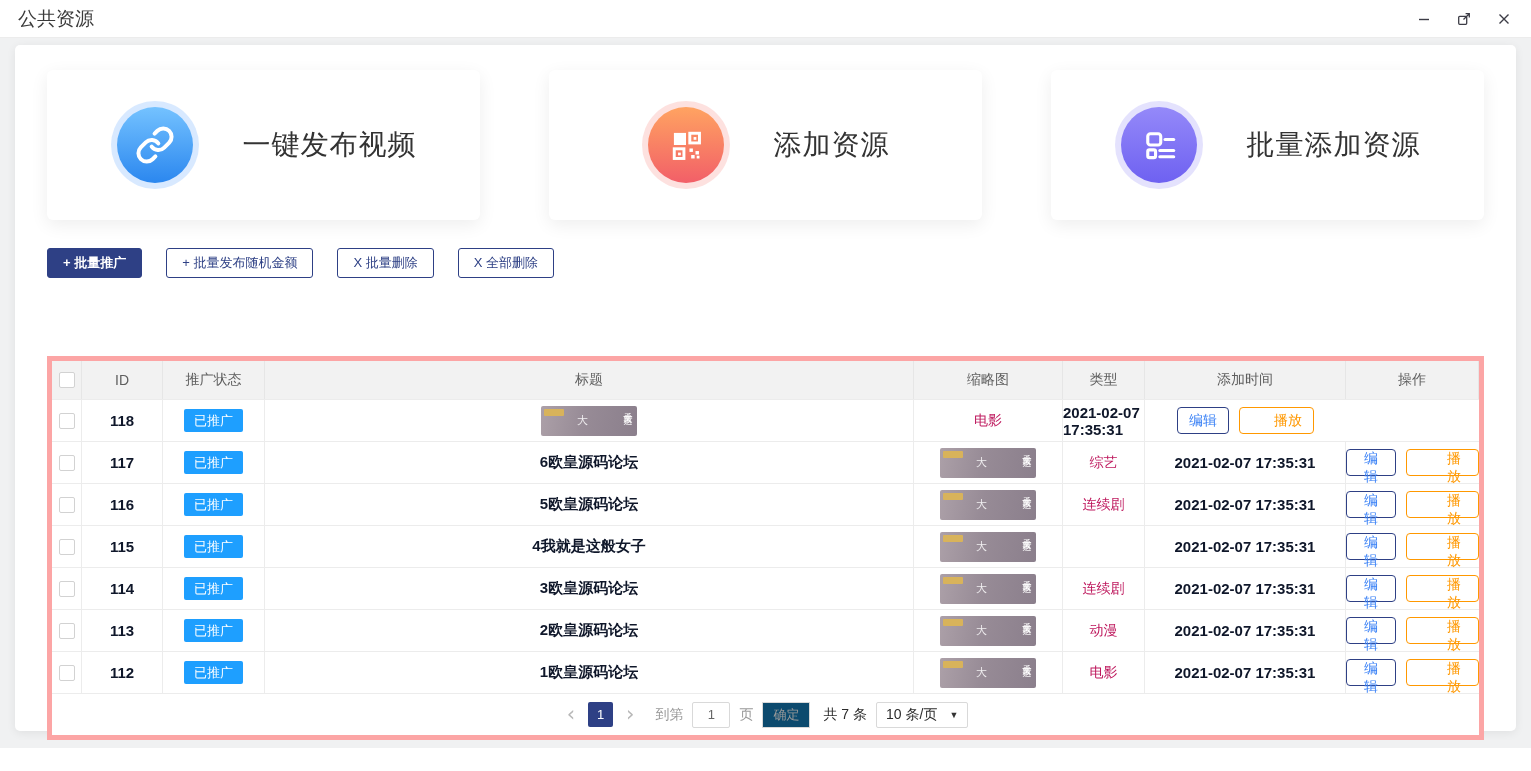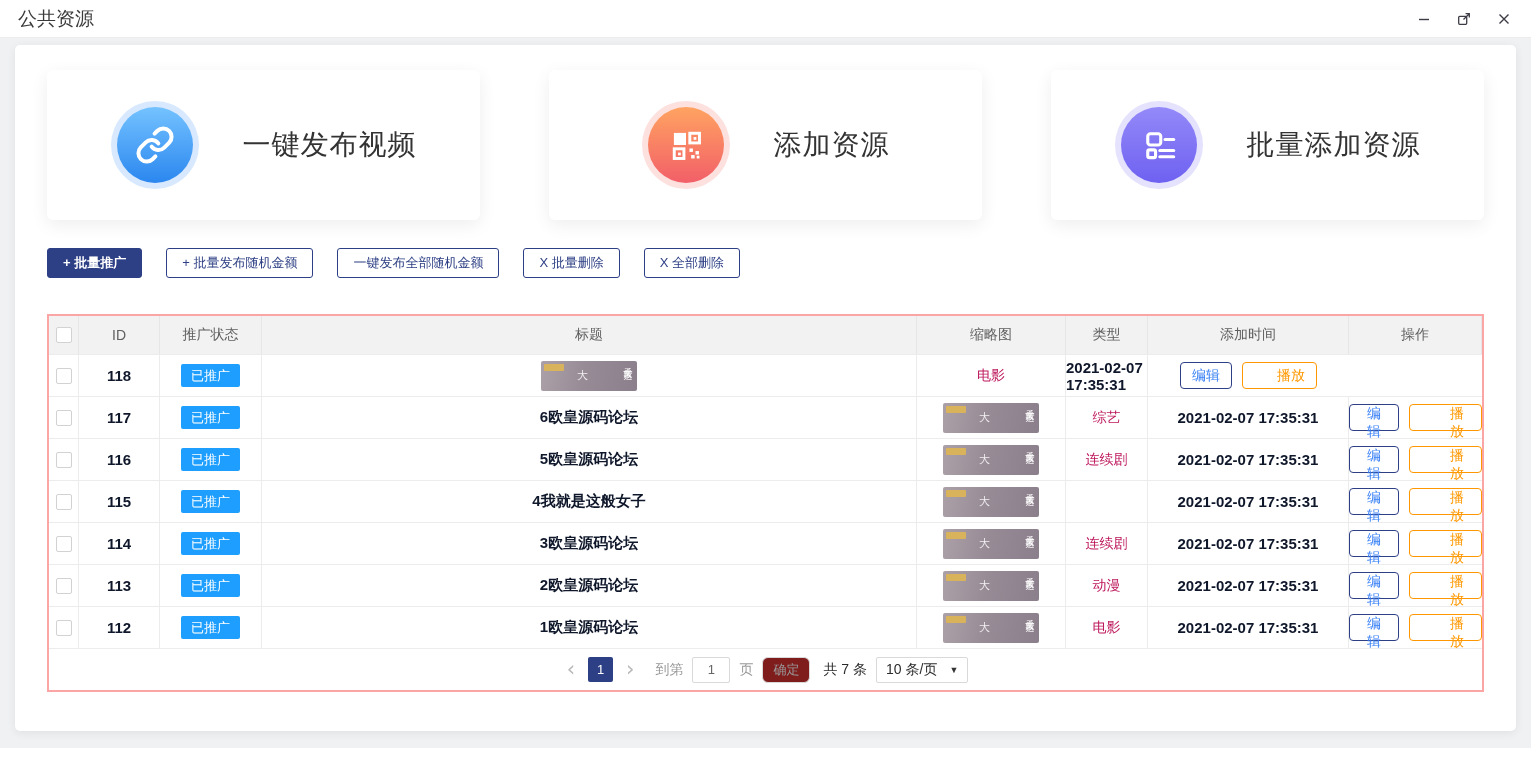--- a/index.html
+++ b/index.html
@@ -39,21 +39,21 @@
   .card-label { font-size:28px; color:#333; letter-spacing:1px; }
 
   
   .toolbar { margin-top:28px; display:flex; gap:24px; }
   .tb-btn { height:30px; padding:0 15px; font-size:13px; border-radius:3px;
     display:inline-flex; align-items:center; cursor:pointer;
     border:1px solid #2e4085; background:#fff; color:#2e4085; }
   .tb-btn.primary { background:#2e4085; color:#fff; font-weight:bold; }
 
   
-  .table-wrap { margin-top:36px; border:2px solid #fca5a5; }
+  .table-wrap { margin-top:78px; border:5px solid #fca5a5; }
   .tr { display:grid; grid-template-columns:30px 81px 102px 1fr 149px 82px 201px 133px; }
   .th, .td { display:flex; align-items:center; justify-content:center;
     border-right:1px solid #ececec; min-height:41px; }
   .th:last-child, .td:last-child { border-right:none; }
   .thead .tr { background:#f2f2f2; }
   .thead .th { min-height:38px; font-size:14px; color:#5e5e5e; border-right:1px solid #e6e6e6; }
   .tbody .tr { background:#fff; border-top:1px solid #ececec; }
   .thead .tr { border-bottom:0; }
   .cell-id, .cell-title, .cell-time { font-size:15px; font-weight:600; color:#0f172a; }
   .cell-type { font-size:14px; color:#be185d; }
@@ -78,22 +78,22 @@
   .pagebar { height:42px; display:flex; align-items:center; justify-content:center;
     gap:9px; background:#fff; border-top:1px solid #ececec; font-size:14px; }
   .pg-chev { color:#b8b8b8; font-size:21px; line-height:1; padding:0 4px; cursor:pointer;
     font-family:"DejaVu Sans",sans-serif; }
   .pg-current { width:25px; height:25px; background:#2e4085; color:#fff; border-radius:2px;
     display:flex; align-items:center; justify-content:center; font-size:13px; cursor:pointer; }
   .pg-gray { color:#999; }
   .pg-input { width:38px; height:26px; border:1px solid #d9d9d9; border-radius:2px;
     text-align:center; font-size:13px; color:#666; outline:none;
     font-family:"Liberation Sans",sans-serif; }
-  .pg-confirm { height:26px; padding:0 10px; border:1px solid #d9d9d9; border-radius:6px;
-    background:#7f1d1d; color:#999; font-size:13px; cursor:pointer; }
+  .pg-confirm { height:26px; padding:0 10px; border:1px solid #d9d9d9; border-radius:0;
+    background:#0c4a6e; color:#999; font-size:13px; cursor:pointer; }
   .pg-total { color:#2b2b2b; margin-left:4px; }
   .pg-select { height:26px; border:1px solid #d9d9d9; border-radius:2px; background:#fff;
     display:flex; align-items:center; gap:12px; padding:0 9px; color:#2b2b2b;
     font-size:14px; cursor:pointer; }
   .pg-select .arrow { font-size:9px; color:#333; }
 </style>
 </head>
 <body>
 
 <div class="titlebar">
@@ -165,21 +165,20 @@
             </svg>
           </div>
         </div>
         <div class="card-label">批量添加资源</div>
       </div>
     </div>
 
     <div class="toolbar">
       <button class="tb-btn primary">+ 批量推广</button>
       <button class="tb-btn">+ 批量发布随机金额</button>
-      <button class="tb-btn">一键发布全部随机金额</button>
       <button class="tb-btn">X 批量删除</button>
       <button class="tb-btn">X 全部删除</button>
     </div>
 
     <div class="table-wrap">
       <div class="thead">
         <div class="tr">
           <div class="th">
               <span class="checkbox"></span>
             </div>

